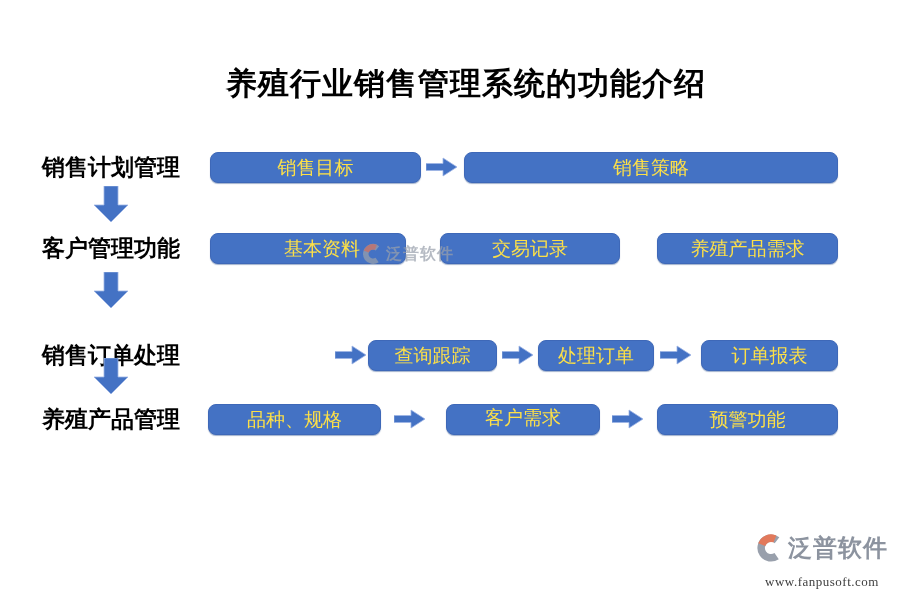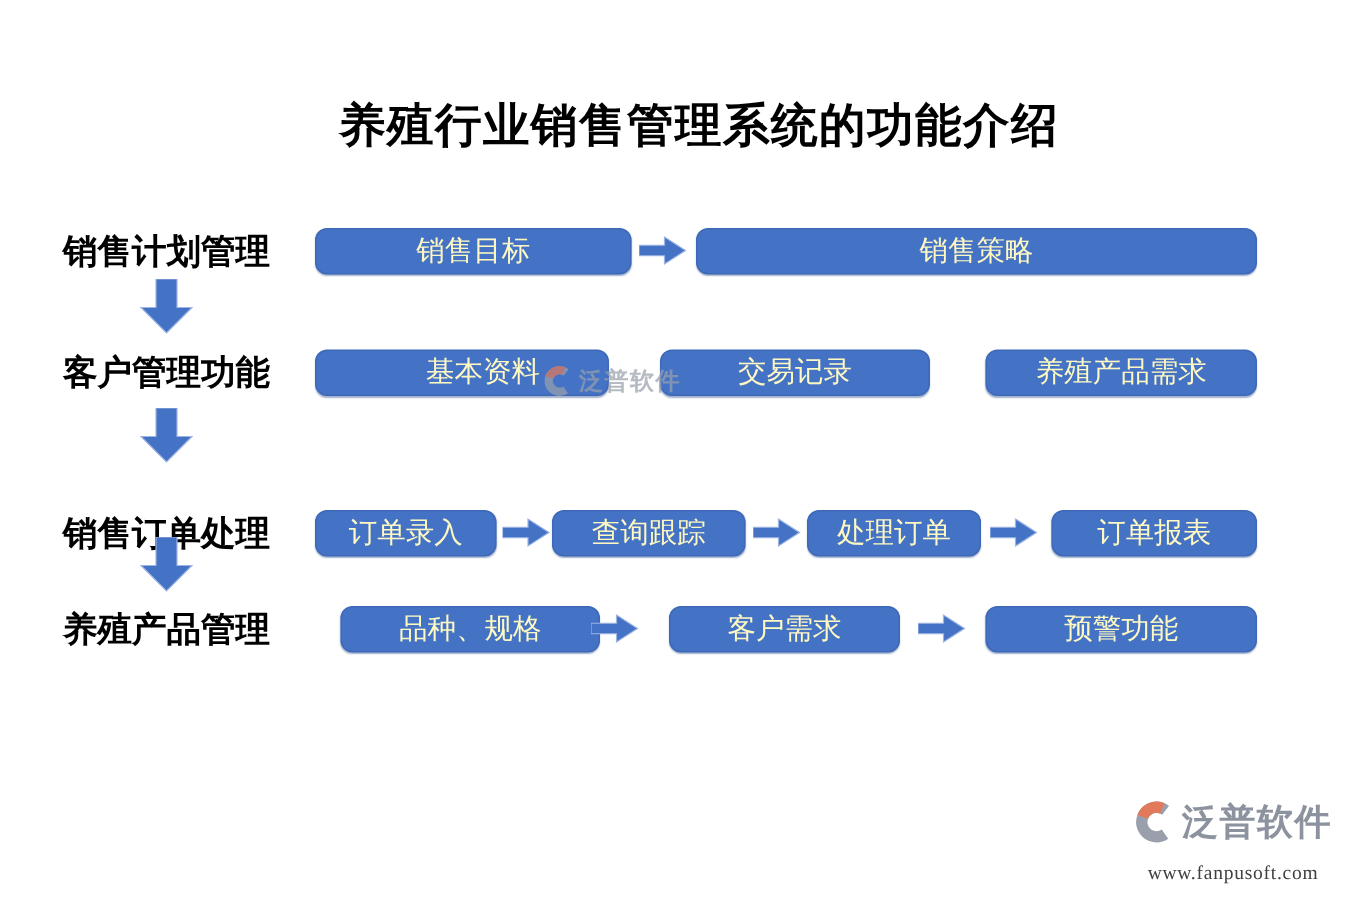--- a/index.html
+++ b/index.html
@@ -15,28 +15,28 @@
   .row{position:absolute;left:0;width:900px;height:31px;}
   .row-r0{top:152px;padding-left:32px;} .row-r1{top:233px;} .row-r2{top:320px;margin-top:20px;} .row-r3{top:404px;}
   .row-label{
     position:absolute;left:42px;width:138px;height:31px;line-height:31px;
     font-size:23px;font-weight:bold;color:#000;text-align:center;white-space:nowrap;
   }
   .box{
     position:absolute;top:0;height:31px;
     background:#4472C4;border:1px solid #3E68B8;border-radius:8px;
     box-sizing:border-box;
-    color:#fef9c3;font-size:19px;line-height:29px;text-align:center;
+    color:#fde047;font-size:19px;line-height:29px;text-align:center;
     display:flex;align-items:center;justify-content:center;
     box-shadow:0 1px 1px rgba(47,82,143,.45);
   }
   .b00{left:210px;width:211px;} .b01{left:464px;width:374px;}
   .b10{left:210px;width:196px;padding-left:28px;} .b11{left:440px;width:180px;} .b12{left:657px;width:181px;}
   .b20{left:210px;width:121px;} .b21{left:368px;width:129px;} .b22{left:538px;width:116px;} .b23{left:701px;width:137px;text-align:center;}
-  .b30{left:227px;width:173px;} .b31{left:446px;width:154px;} .b32{left:657px;width:181px;}
+  .b30{left:208px;width:173px;} .b31{left:446px;width:154px;font-family:Liberation Mono, monospace;} .b32{left:657px;width:181px;}
   .harrow{position:absolute;top:5px;width:32px;height:20px;}
   .ha0{left:426px;}
   .ha20{left:335px;} .ha21{left:502px;} .ha22{left:660px;}
   .ha30{left:394px;} .ha31{left:612px;}
   .darrow{position:absolute;left:93px;width:36px;height:37px;}
   .da0{top:186px;} .da1{top:272px;} .da2{top:358px;}
 
   .wm-center{
     position:absolute;left:362px;top:241px;height:26px;
     display:flex;align-items:center;gap:2px;opacity:.72;z-index:5;
@@ -84,21 +84,20 @@
     <div class="box b12">养殖产品需求</div>
     <div class="box b11">交易记录</div>
   </div>
 
   <svg class="darrow da1" viewBox="0 0 36 37">
     <polygon points="11,0 25,0 25,19 35,19 18,36 1,19 11,19" fill="#4472C4" stroke="#9DB4E4" stroke-width="0.8"></polygon>
   </svg>
 
   <div class="row row-r2">
     <div class="row-label">销售订单处理</div>
-    <div class="box b20">订单录入</div>
     <svg class="harrow ha20" viewBox="0 0 32 20">
       <polygon points="0,6.5 17,6.5 17,1 31,10 17,19 17,13.5 0,13.5" fill="#4472C4" stroke="#9DB4E4" stroke-width="0.8"></polygon>
     </svg>
     <div class="box b21">查询跟踪</div>
     <svg class="harrow ha21" viewBox="0 0 32 20">
       <polygon points="0,6.5 17,6.5 17,1 31,10 17,19 17,13.5 0,13.5" fill="#4472C4" stroke="#9DB4E4" stroke-width="0.8"></polygon>
     </svg>
     <div class="box b22">处理订单</div>
     <svg class="harrow ha22" viewBox="0 0 32 20">
       <polygon points="0,6.5 17,6.5 17,1 31,10 17,19 17,13.5 0,13.5" fill="#4472C4" stroke="#9DB4E4" stroke-width="0.8"></polygon>

